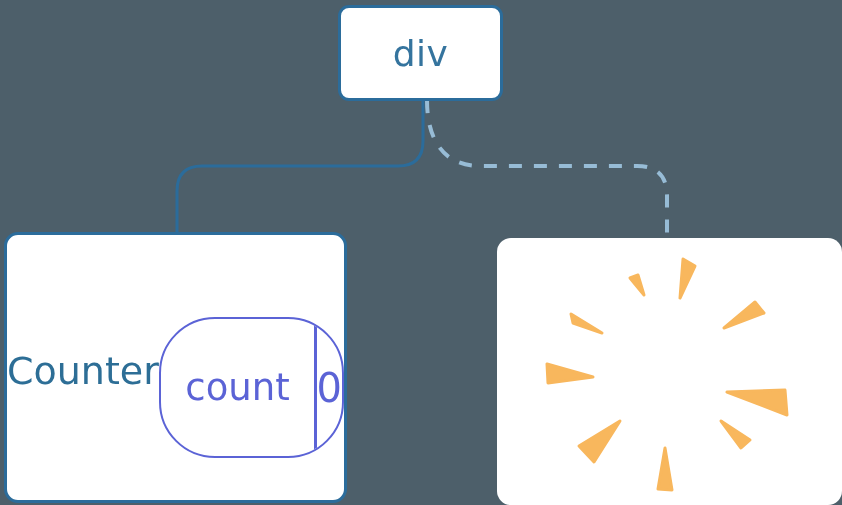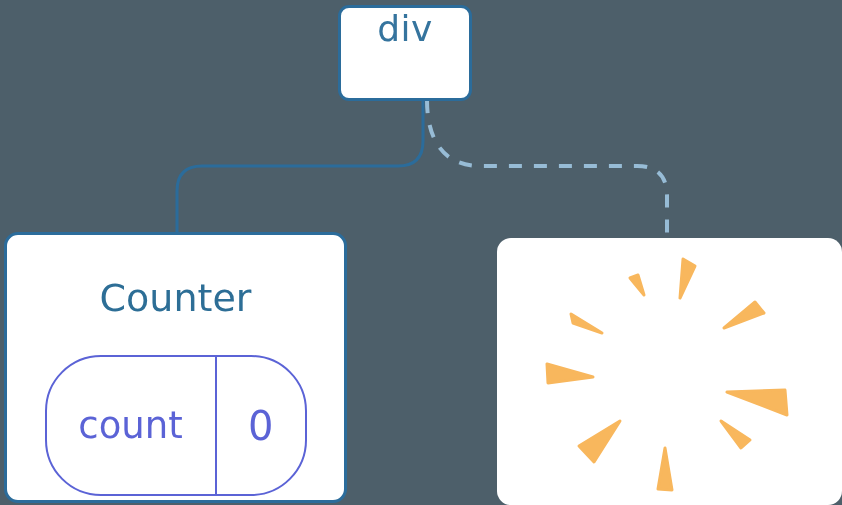--- a/index.html
+++ b/index.html
@@ -50,41 +50,42 @@
   }
   .node {
     position: absolute;
     background: var(--node-fill);
     box-sizing: border-box;
     z-index: 2;
   }
   .node-root {
     left: 338px;
     top: 5px;
-    width: 134px;
+    width: 165px;
     height: 96px;
     border: 3px solid var(--node-border);
     border-radius: 11px;
     display: flex;
+    align-items: center;
     justify-content: center;
   }
   .node-root .root-label {
     color: var(--root-label);
     font-size: 36px;
     letter-spacing: 0.5px;
   }
   .node-counter {
     left: 4px;
     top: 232px;
     width: 343px;
     height: 271px;
     border: 3px solid var(--node-border);
     border-radius: 14px;
     display: flex;
-    flex-direction: column;
+    flex-direction: row;
     align-items: center;
     padding-top: 40px;
   }
   .counter-title {
     color: var(--counter-title);
     font-size: 38px;
     line-height: 46px;
     margin-bottom: 34px;
   }
   .state-pill {

